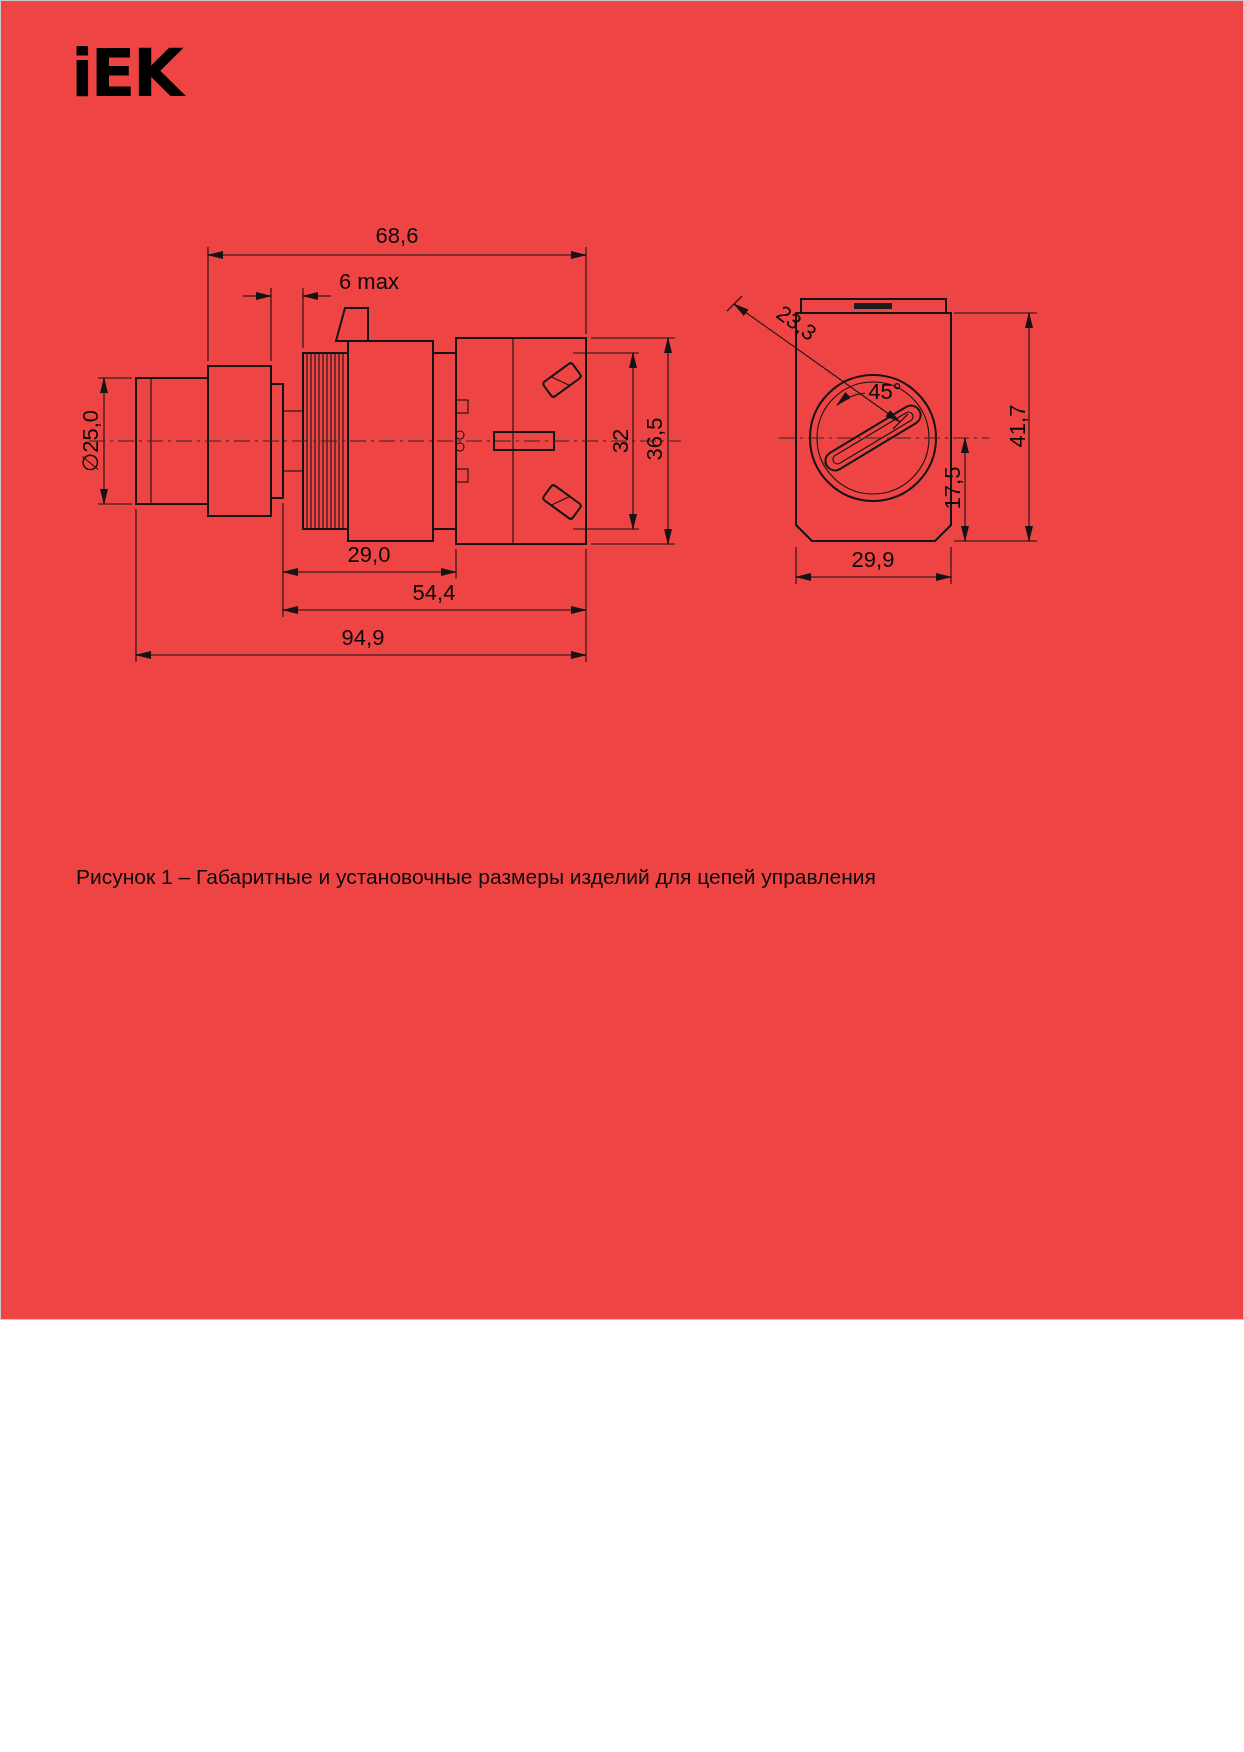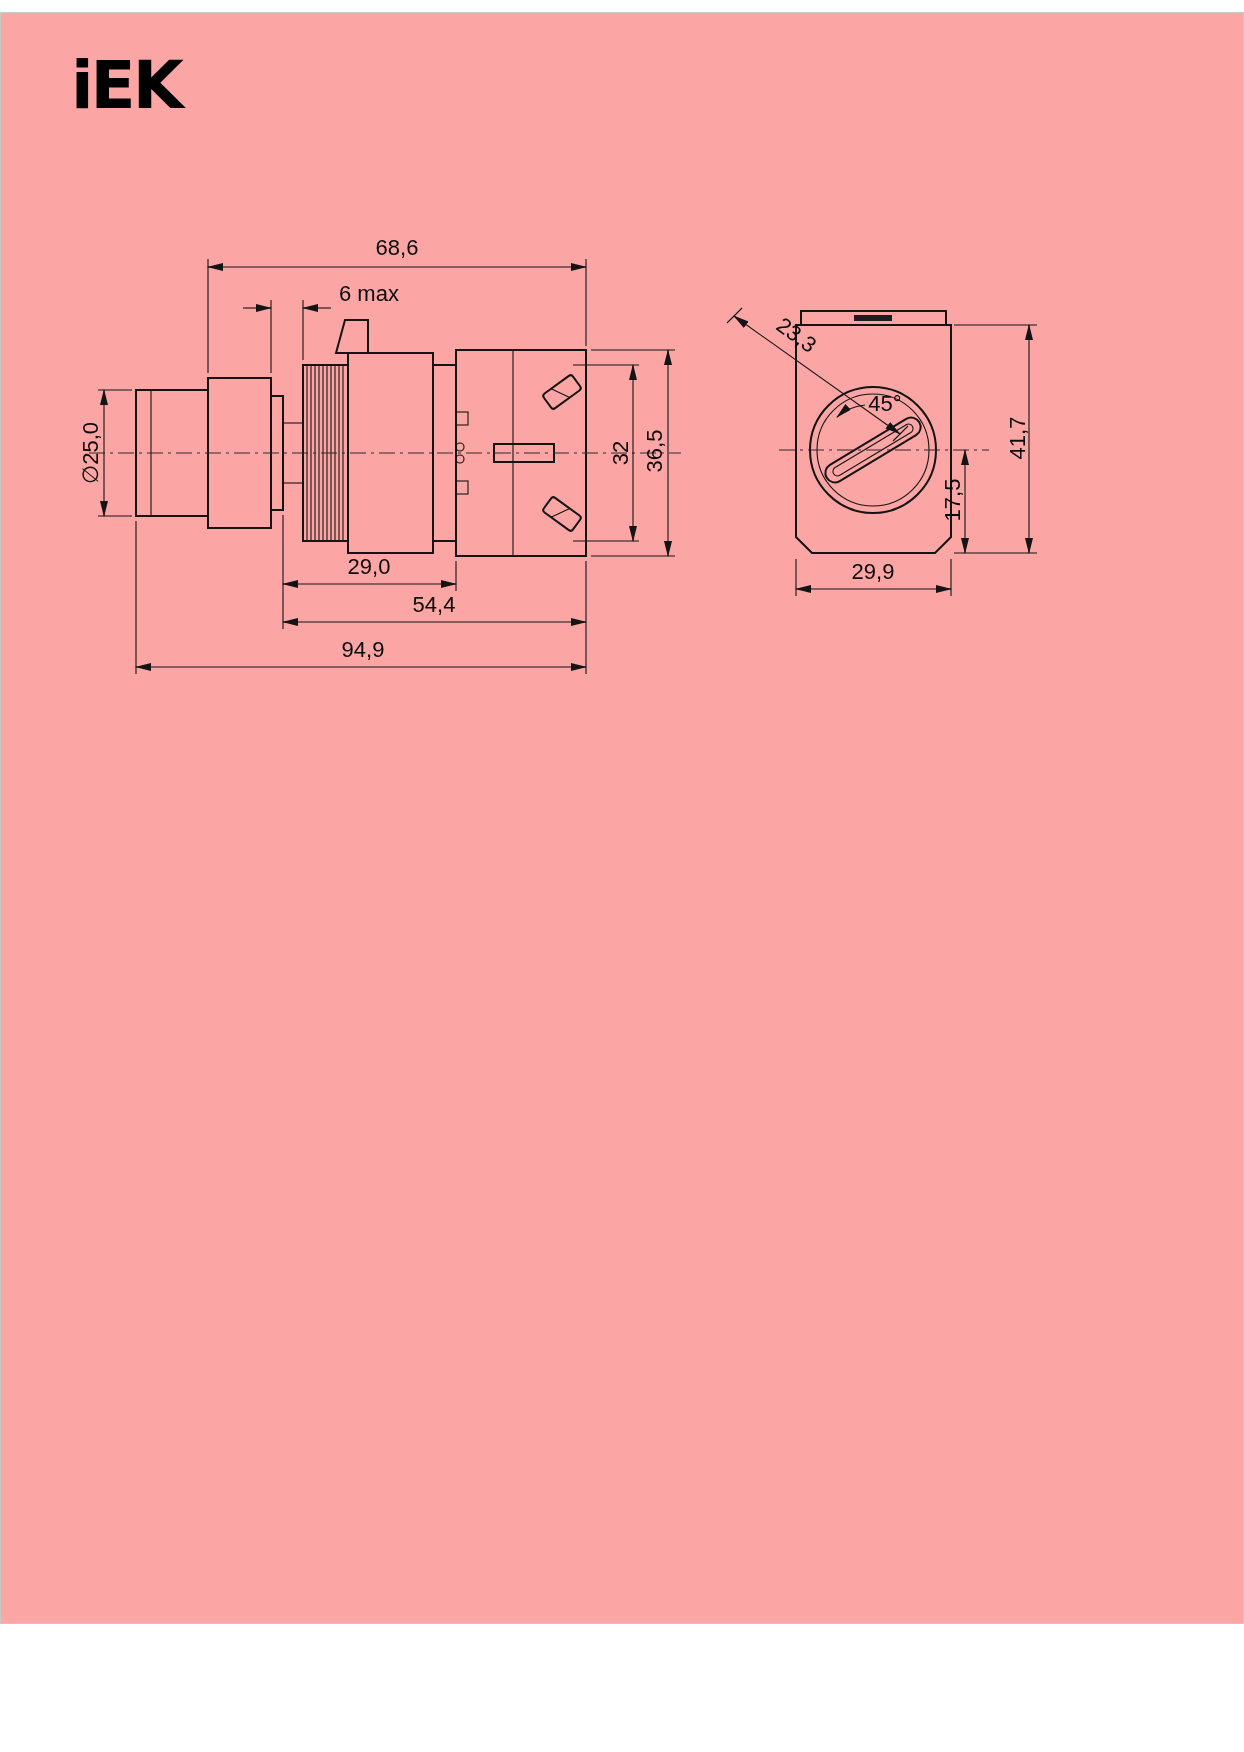--- a/index.html
+++ b/index.html
@@ -1,22 +1,22 @@
 <!DOCTYPE html>
 <html><head>
 <meta charset="utf-8">
 <style>
   html,body { margin:0; padding:0; background:#fff; }
   .page {
     position:relative;
-    width:1244px; height:1612px;
-    background:#fca5a5;
+    width:1244px; height:1320px;
+    background:#ef4444;
     border:1px solid #c9c9c9;
     box-sizing:border-box;
-    margin:12px auto;
+    margin:0 auto;
     font-family:"Liberation Sans", sans-serif;
     color:#0a0a0a;
     overflow:hidden;
   }
   .logo {
     position:absolute; left:70px; top:40px;
     font-family:"DejaVu Sans", sans-serif;
     font-weight:800; font-size:66px; line-height:1;
     letter-spacing:-3px; color:#000;
   }
@@ -182,14 +182,15 @@
       <text class="dimtxt" x="1019" y="432" text-anchor="middle" transform="rotate(-90 1018 426)">41,7</text>
 
       <line x1="795" y1="546" x2="795" y2="583"></line>
       <line x1="950" y1="546" x2="950" y2="583"></line>
       <line x1="795" y1="576" x2="950" y2="576" marker-start="url(#arr)" marker-end="url(#arr)"></line>
       <text class="dimtxt" x="872" y="566" text-anchor="middle">29,9</text>
     </g>
   </svg>
 
 
+  <div class="txt-caption">Рисунок 1 – Габаритные и установочные размеры изделий для цепей управления</div>
 
 </div>
 
 </body></html>

